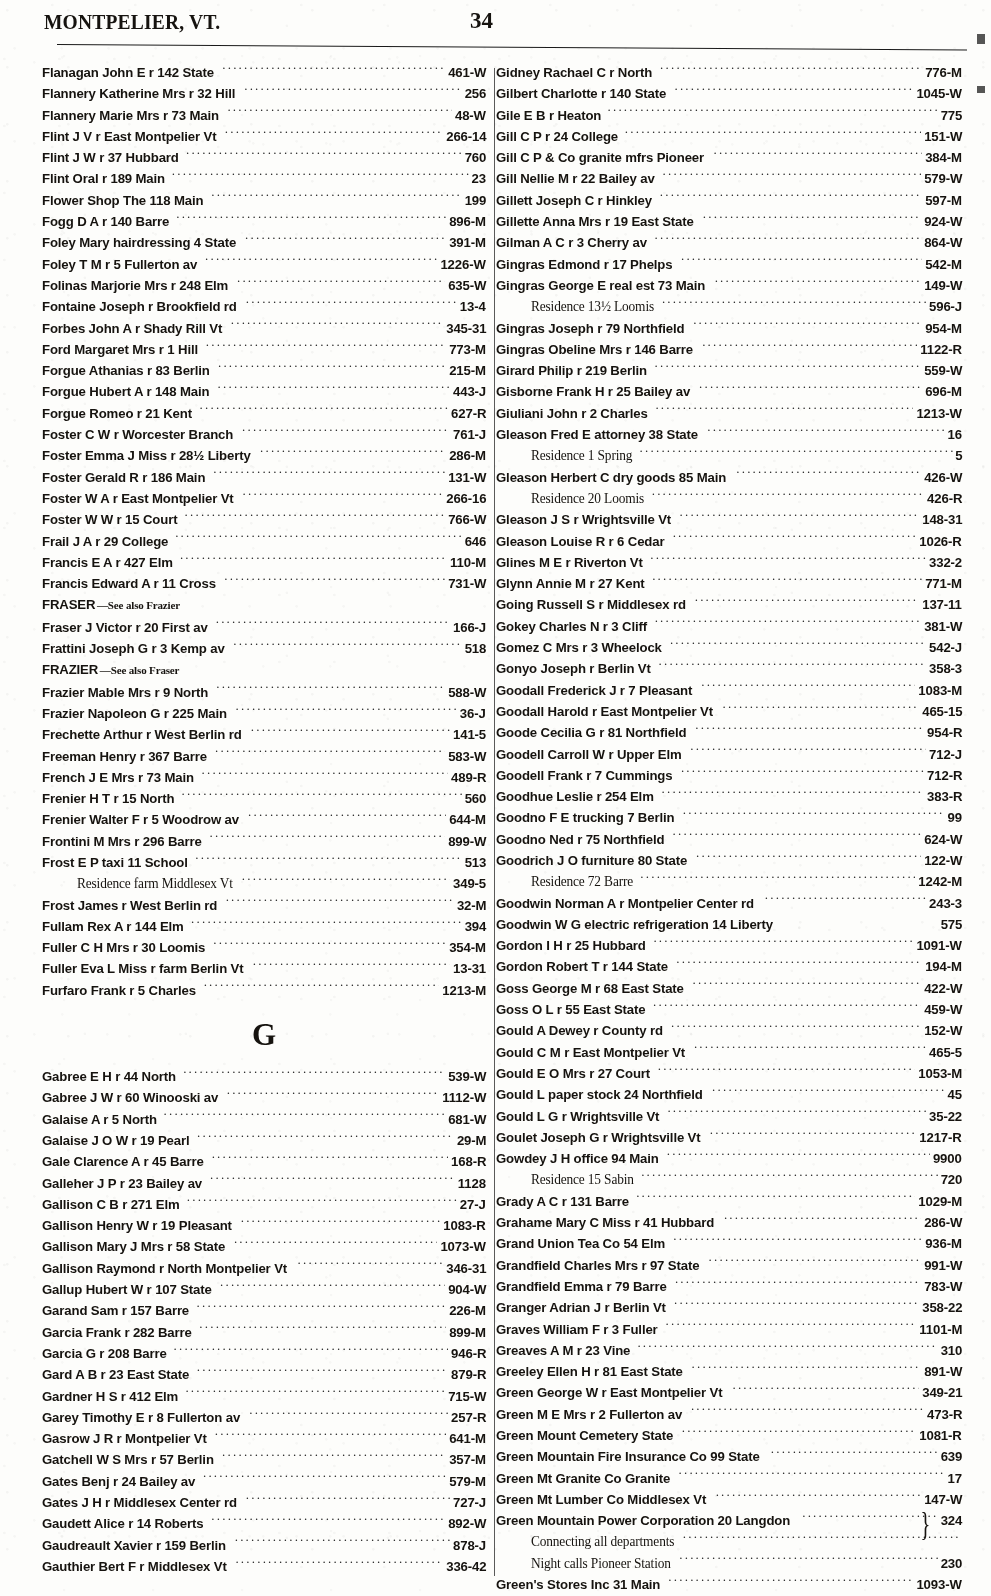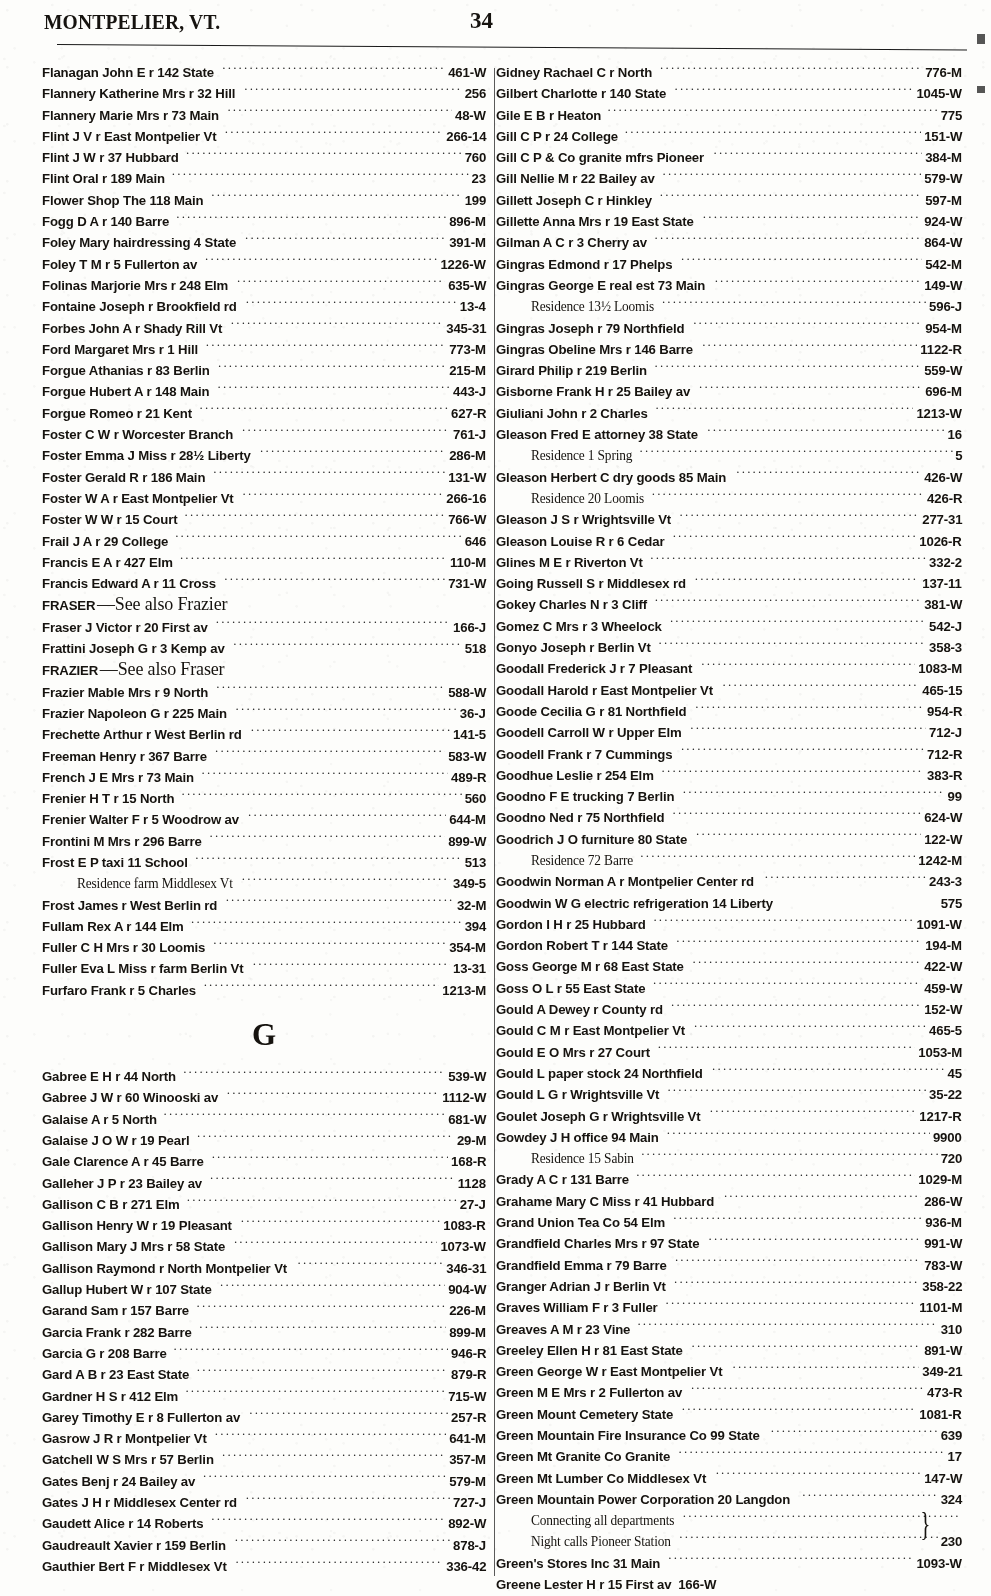--- a/index.html
+++ b/index.html
@@ -144,23 +144,23 @@
     font-size: 13.8px;
     padding-left: 36px;
   }
   .entry.nodots .dots::after { content: ""; }
 
   
   .entry.xref .nm {
     font-weight: bold;
   }
   .entry.xref .xtail {
-    font-weight: normal;
+    font-weight: bold;
     font-family: "Liberation Serif", "DejaVu Serif", serif;
-    font-size: 18px;
+    font-size: 11px;
   }
   .entry.xref .dots::after { content: ""; }
 
   
   .brace {
     position: absolute;
     right: 36px;
     font-size: 30px;
     line-height: 1;
     font-family: "Liberation Serif", "DejaVu Serif", serif;
@@ -662,31 +662,36 @@
           <span class="num">426-W</span>
         </div>
         <div class="entry sub">
           <span class="nm">Residence 20 Loomis</span>
           <span class="dots"></span>
           <span class="num">426-R</span>
         </div>
         <div class="entry">
           <span class="nm">Gleason J S r Wrightsville Vt</span>
           <span class="dots"></span>
-          <span class="num">277-31</span>
+          <span class="num">148-31</span>
         </div>
         <div class="entry">
           <span class="nm">Gleason Louise R r 6 Cedar</span>
           <span class="dots"></span>
           <span class="num">1026-R</span>
         </div>
         <div class="entry">
           <span class="nm">Glines M E r Riverton Vt</span>
           <span class="dots"></span>
           <span class="num">332-2</span>
+        </div>
+        <div class="entry">
+          <span class="nm">Glynn Annie M r 27 Kent</span>
+          <span class="dots"></span>
+          <span class="num">771-M</span>
         </div>
         <div class="entry">
           <span class="nm">Going Russell S r Middlesex rd</span>
           <span class="dots"></span>
           <span class="num">137-11</span>
         </div>
         <div class="entry">
           <span class="nm">Gokey Charles N r 3 Cliff</span>
           <span class="dots"></span>
           <span class="num">381-W</span>

